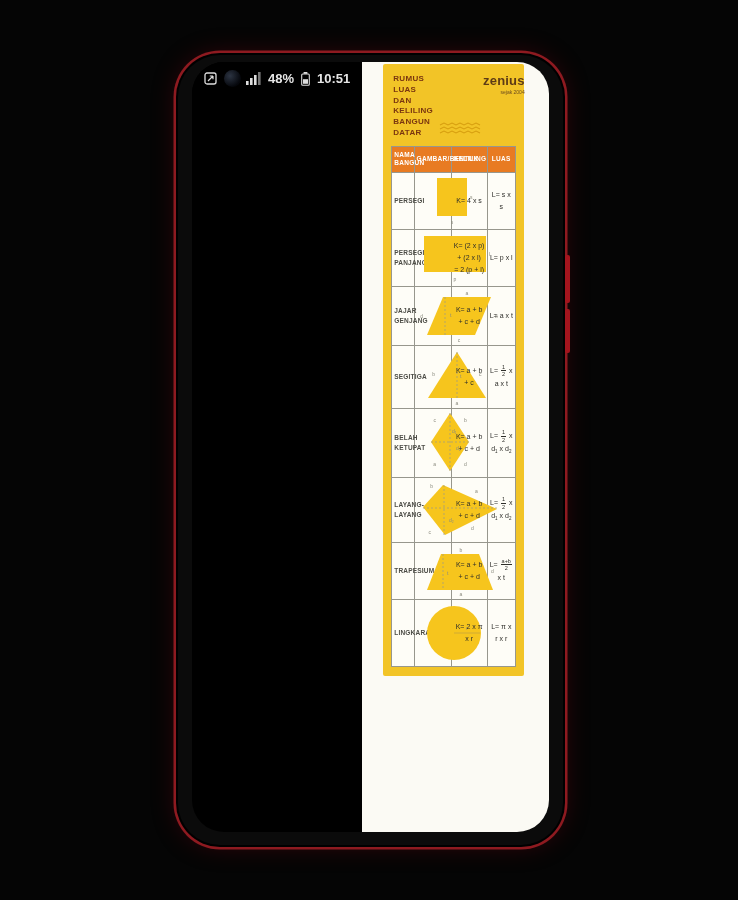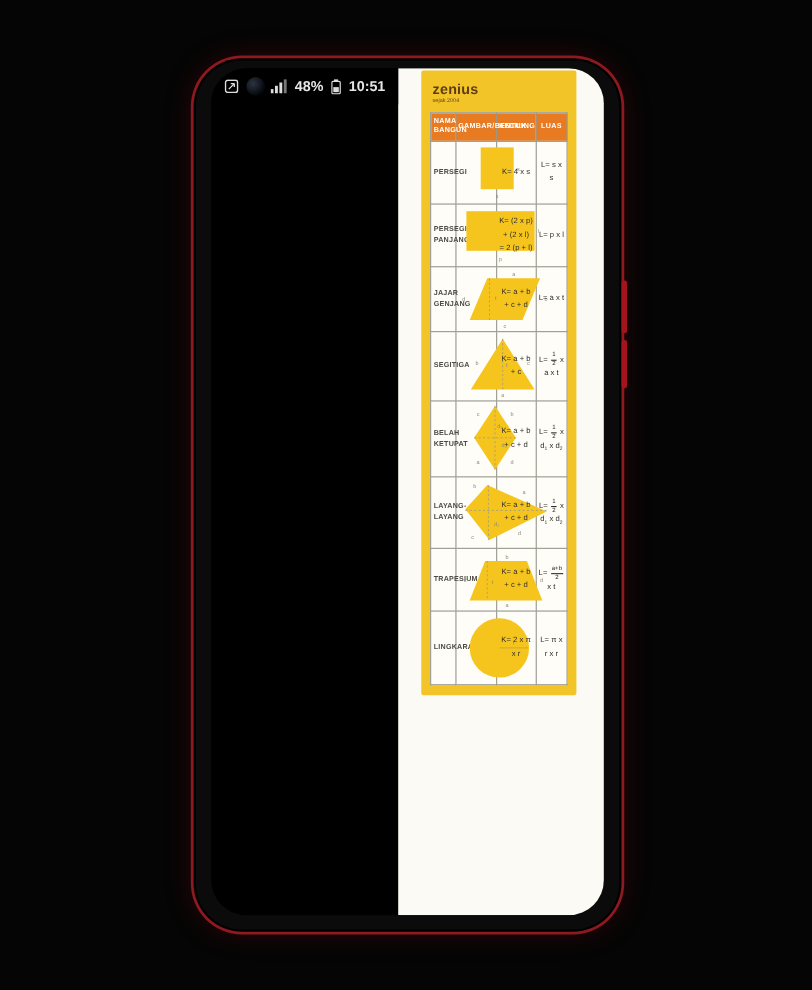--- a/index.html
+++ b/index.html
@@ -38,21 +38,21 @@
   .content{background:#fbfaf4;flex:1 1 auto;display:flex;flex-direction:column;overflow:hidden;}
   .page-title{
     margin:10px 18px 8px 20px;font-size:20px;line-height:1.12;font-weight:bold;
     color:#1c1c1c;letter-spacing:-.2px;
   }
   
   .card{margin:2px 25px 0 21px;background:var(--card-bg,#F2C427);border-radius:2px;padding:8px 8px 9px;}
   .card-head{display:flex;justify-content:space-between;align-items:flex-start;padding:2px 2px 7px;}
   .card-title-wrap{display:flex;align-items:flex-end;gap:6px;}
   .card-title{font-size:8px;font-weight:bold;color:var(--title-text,#7A3610);line-height:1.35;letter-spacing:.3px;}
-  .brand-wrap{text-align:left;}
+  .brand-wrap{text-align:right;}
   .brand{font-size:13px;font-weight:bold;color:#5d3b16;letter-spacing:.2px;line-height:1;}
   .brand-sub{font-size:5px;color:#6b4a1e;margin-top:2px;}
   
   table{width:100%;border-collapse:collapse;background:var(--table-bg,#FEFDF7);table-layout:fixed;}
   th,td{border:1px solid #97978d;}
   thead th{
     background:var(--header-bg,#E87B22);color:#fff;font-size:6.5px;font-weight:bold;
     padding:4px 2px;letter-spacing:.3px;line-height:1.3;text-align:center;
   }
   td{text-align:center;vertical-align:middle;padding:2px;}
@@ -121,20 +121,33 @@
       </span>
       <span>10:51</span>
     </div>
 
     <div class="top-strip"></div>
 
     <div class="content">
 
       <div class="card">
         <div class="card-head">
+          <div class="card-title-wrap">
+            <div class="card-title">
+              <div>RUMUS LUAS DAN</div>
+              <div>KELILING BANGUN DATAR</div>
+            </div>
+            <span>
+              <svg width="44" height="13" viewBox="0 0 44 13" fill="none" stroke="#d79f10" stroke-width="1.1">
+                <path d="M1 3 L5 1 L9 3 L13 1 L17 3 L21 1 L25 3 L29 1 L33 3 L37 1 L41 3"></path>
+                <path d="M1 7 L5 5 L9 7 L13 5 L17 7 L21 5 L25 7 L29 5 L33 7 L37 5 L41 7"></path>
+                <path d="M1 11 L5 9 L9 11 L13 9 L17 11 L21 9 L25 11 L29 9 L33 11 L37 9 L41 11"></path>
+              </svg>
+            </span>
+          </div>
           <div class="brand-wrap">
             <div class="brand">zenius</div>
             <div class="brand-sub">sejak 2004</div>
           </div>
         </div>
 
         <table>
           <colgroup>
               <col style="width:18%">
               <col style="width:30%">

